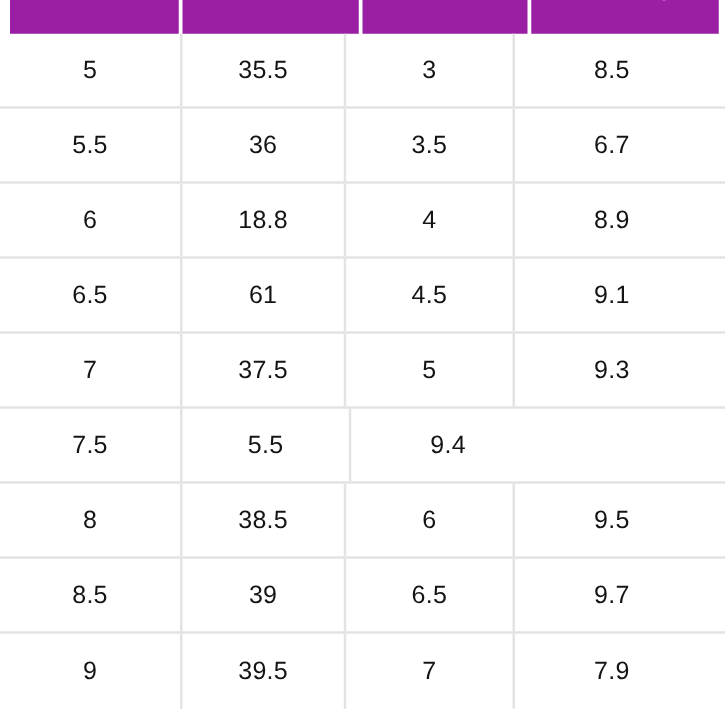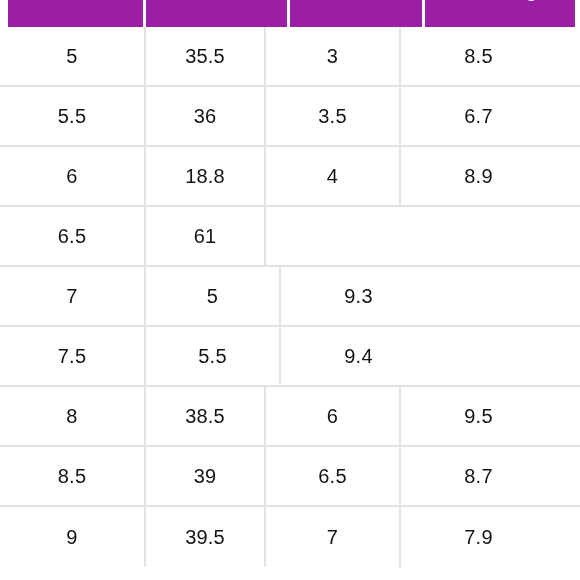--- a/index.html
+++ b/index.html
@@ -74,21 +74,21 @@
     align-items: center;
     justify-content: center;
     font-size: 20px;
     font-weight: 400;
     color: #141414;
     box-sizing: border-box;
     border-right: 2px solid #e3e3e3;
     letter-spacing: 0.2px;
   }
   .body-cell.c0 { width: 146px; border-left: 0; }
-  .body-cell.c1 { width: 120px; }
+  .body-cell.c1 { width: 131px; }
   .body-cell.c2 { width: 135px; }
   .body-cell.c3 { width: 155px; border-right: none; }
 </style>
 </head>
 <body>
 
 <div class="size-chart">
 
   <div class="chart-header">
     <div class="header-cell c0">US / CA</div>
@@ -116,24 +116,27 @@
     <div class="chart-row">
       <div class="body-cell c0">6</div>
       <div class="body-cell c1">18.8</div>
       <div class="body-cell c2">4</div>
       <div class="body-cell c3">8.9</div>
     </div>
 
     <div class="chart-row">
       <div class="body-cell c0">6.5</div>
       <div class="body-cell c1">61</div>
+      <div class="body-cell c2">4.5</div>
+      <div class="body-cell c3">9.1</div>
     </div>
 
     <div class="chart-row">
       <div class="body-cell c0">7</div>
+      <div class="body-cell c1">37.5</div>
       <div class="body-cell c2">5</div>
       <div class="body-cell c3">9.3</div>
     </div>
 
     <div class="chart-row">
       <div class="body-cell c0">7.5</div>
       <div class="body-cell c2">5.5</div>
       <div class="body-cell c3">9.4</div>
     </div>
 
@@ -141,21 +144,21 @@
       <div class="body-cell c0">8</div>
       <div class="body-cell c1">38.5</div>
       <div class="body-cell c2">6</div>
       <div class="body-cell c3">9.5</div>
     </div>
 
     <div class="chart-row">
       <div class="body-cell c0">8.5</div>
       <div class="body-cell c1">39</div>
       <div class="body-cell c2">6.5</div>
-      <div class="body-cell c3">8.7</div>
+      <div class="body-cell c3">9.7</div>
     </div>
 
     <div class="chart-row">
       <div class="body-cell c0">9</div>
       <div class="body-cell c1">39.5</div>
       <div class="body-cell c2">7</div>
       <div class="body-cell c3">7.9</div>
     </div>
 
   </div>

